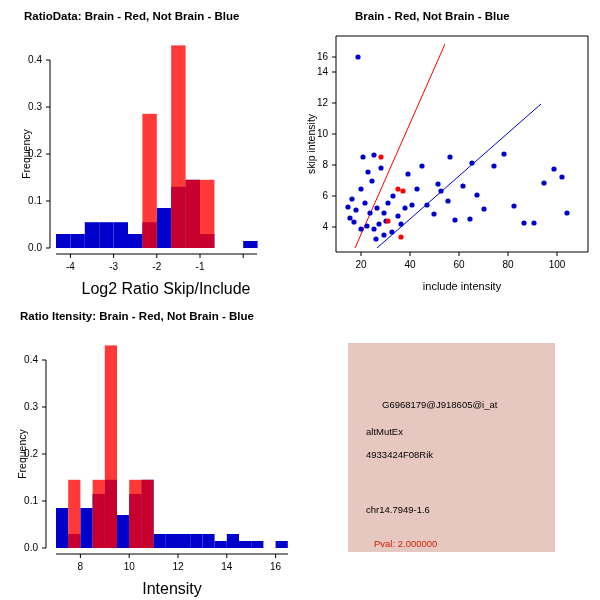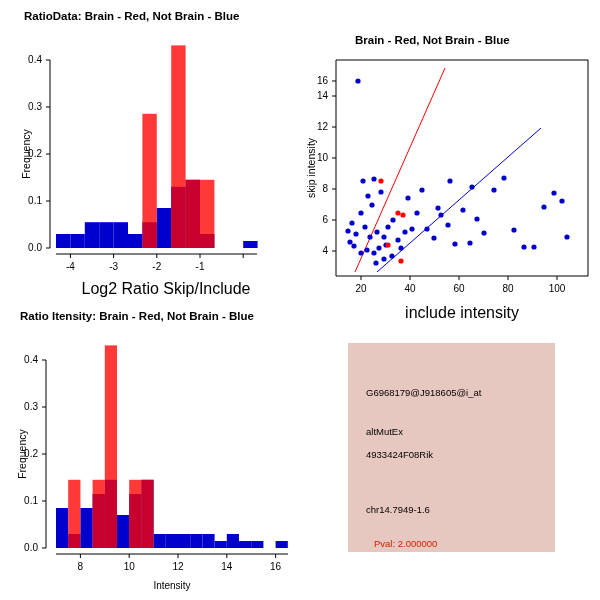--- a/index.html
+++ b/index.html
@@ -101,21 +101,21 @@
       <text class="tick-label" x="152.8" y="270" text-anchor="middle">-2</text>
       <text class="tick-label" x="196.0" y="270" text-anchor="middle">-1</text>
     </g>
   </svg>
   <div style="position:absolute; left:0; top:0; width:300px; height:300px; pointer-events:none;">
     <div style="position:absolute; left:62px; top:280px; width:200px; text-align:center; font-size:16px;">Log2 Ratio Skip/Include</div>
     <div style="position:absolute; left:-28px; top:148px; width:100px; text-align:center; font-size:10.5px; transform:rotate(-90deg);">Frequency</div>
   </div>
 </div>
 
-<div class="panel" id="panel-scatter" style="left:300px; top:0px; width:300px; height:300px;margin-top:24px;">
+<div class="panel" id="panel-scatter" style="left:300px; top:0px; width:300px; height:300px;">
   <div class="panel-title" style="position:absolute; left:55px; top:10px;">Brain - Red, Not Brain - Blue</div>
   <svg width="300" height="300">
     <defs>
       <clipPath id="scatterclip">
           <rect x="36" y="36" width="252" height="216"></rect>
         </clipPath>
     </defs>
     <g clip-path="url(#scatterclip)">
 
       <line x1="55" y1="248" x2="145" y2="44" stroke="#ff0000" stroke-width="1"></line>
@@ -214,21 +214,21 @@
       <line class="axis-line" x1="208" y1="252" x2="208" y2="256"></line>
       <line class="axis-line" x1="257" y1="252" x2="257" y2="256"></line>
       <text class="tick-label" x="61" y="268" text-anchor="middle">20</text>
       <text class="tick-label" x="110" y="268" text-anchor="middle">40</text>
       <text class="tick-label" x="159" y="268" text-anchor="middle">60</text>
       <text class="tick-label" x="208" y="268" text-anchor="middle">80</text>
       <text class="tick-label" x="257" y="268" text-anchor="middle">100</text>
     </g>
   </svg>
   <div style="position:absolute; left:0; top:0; width:300px; height:300px; pointer-events:none;">
-    <div style="position:absolute; left:62px; top:280px; width:200px; text-align:center; font-size:16px;">include intensity</div>
+    <div style="position:absolute; left:62px; top:280px; width:200px; text-align:center; font-size:11px;">include intensity</div>
     <div style="position:absolute; left:-39px; top:138px; width:100px; text-align:center; font-size:10.5px; transform:rotate(-90deg);">skip intensity</div>
   </div>
 </div>
 
 <div class="panel" id="panel-hist-intensity" style="left:0px; top:300px; width:300px; height:300px;">
   <div class="panel-title" style="position:absolute; left:20px; top:10px;">Ratio Itensity: Brain - Red, Not Brain - Blue</div>
   <svg width="300" height="300">
 
     <g>
       <rect x="56" y="208.0" width="12.2" height="40.0" fill="#0000cc"></rect>
@@ -276,24 +276,24 @@
       <line class="axis-line" x1="226.8" y1="254" x2="226.8" y2="258"></line>
       <line class="axis-line" x1="275.6" y1="254" x2="275.6" y2="258"></line>
       <text class="tick-label" x="80.4" y="270" text-anchor="middle">8</text>
       <text class="tick-label" x="129.2" y="270" text-anchor="middle">10</text>
       <text class="tick-label" x="178.0" y="270" text-anchor="middle">12</text>
       <text class="tick-label" x="226.8" y="270" text-anchor="middle">14</text>
       <text class="tick-label" x="275.6" y="270" text-anchor="middle">16</text>
     </g>
   </svg>
   <div style="position:absolute; left:0; top:0; width:300px; height:300px; pointer-events:none;">
-    <div style="position:absolute; left:72px; top:280px; width:200px; text-align:center; font-size:10px;">Intensity</div>
+    <div style="position:absolute; left:72px; top:280px; width:200px; text-align:center; font-size:16px;">Intensity</div>
     <div style="position:absolute; left:-28px; top:148px; width:100px; text-align:center; font-size:10.5px; transform:rotate(-90deg);">Frequency</div>
   </div>
 </div>
 
 <div id="info-box">
-  <div class="info-line" style="top:44px;">G6968179@J918605@i_at</div>
+  <div class="info-line" style="top:56px;margin-left:16px;">G6968179@J918605@i_at</div>
   <div class="info-line" style="top:83px;">altMutEx</div>
   <div class="info-line" style="top:106px;">4933424F08Rik</div>
   <div class="info-line" style="top:161px;">chr14.7949-1.6</div>
   <div class="info-line pval" style="top:195px;">Pval: 2.000000</div>
 </div>
 
 </body></html>

